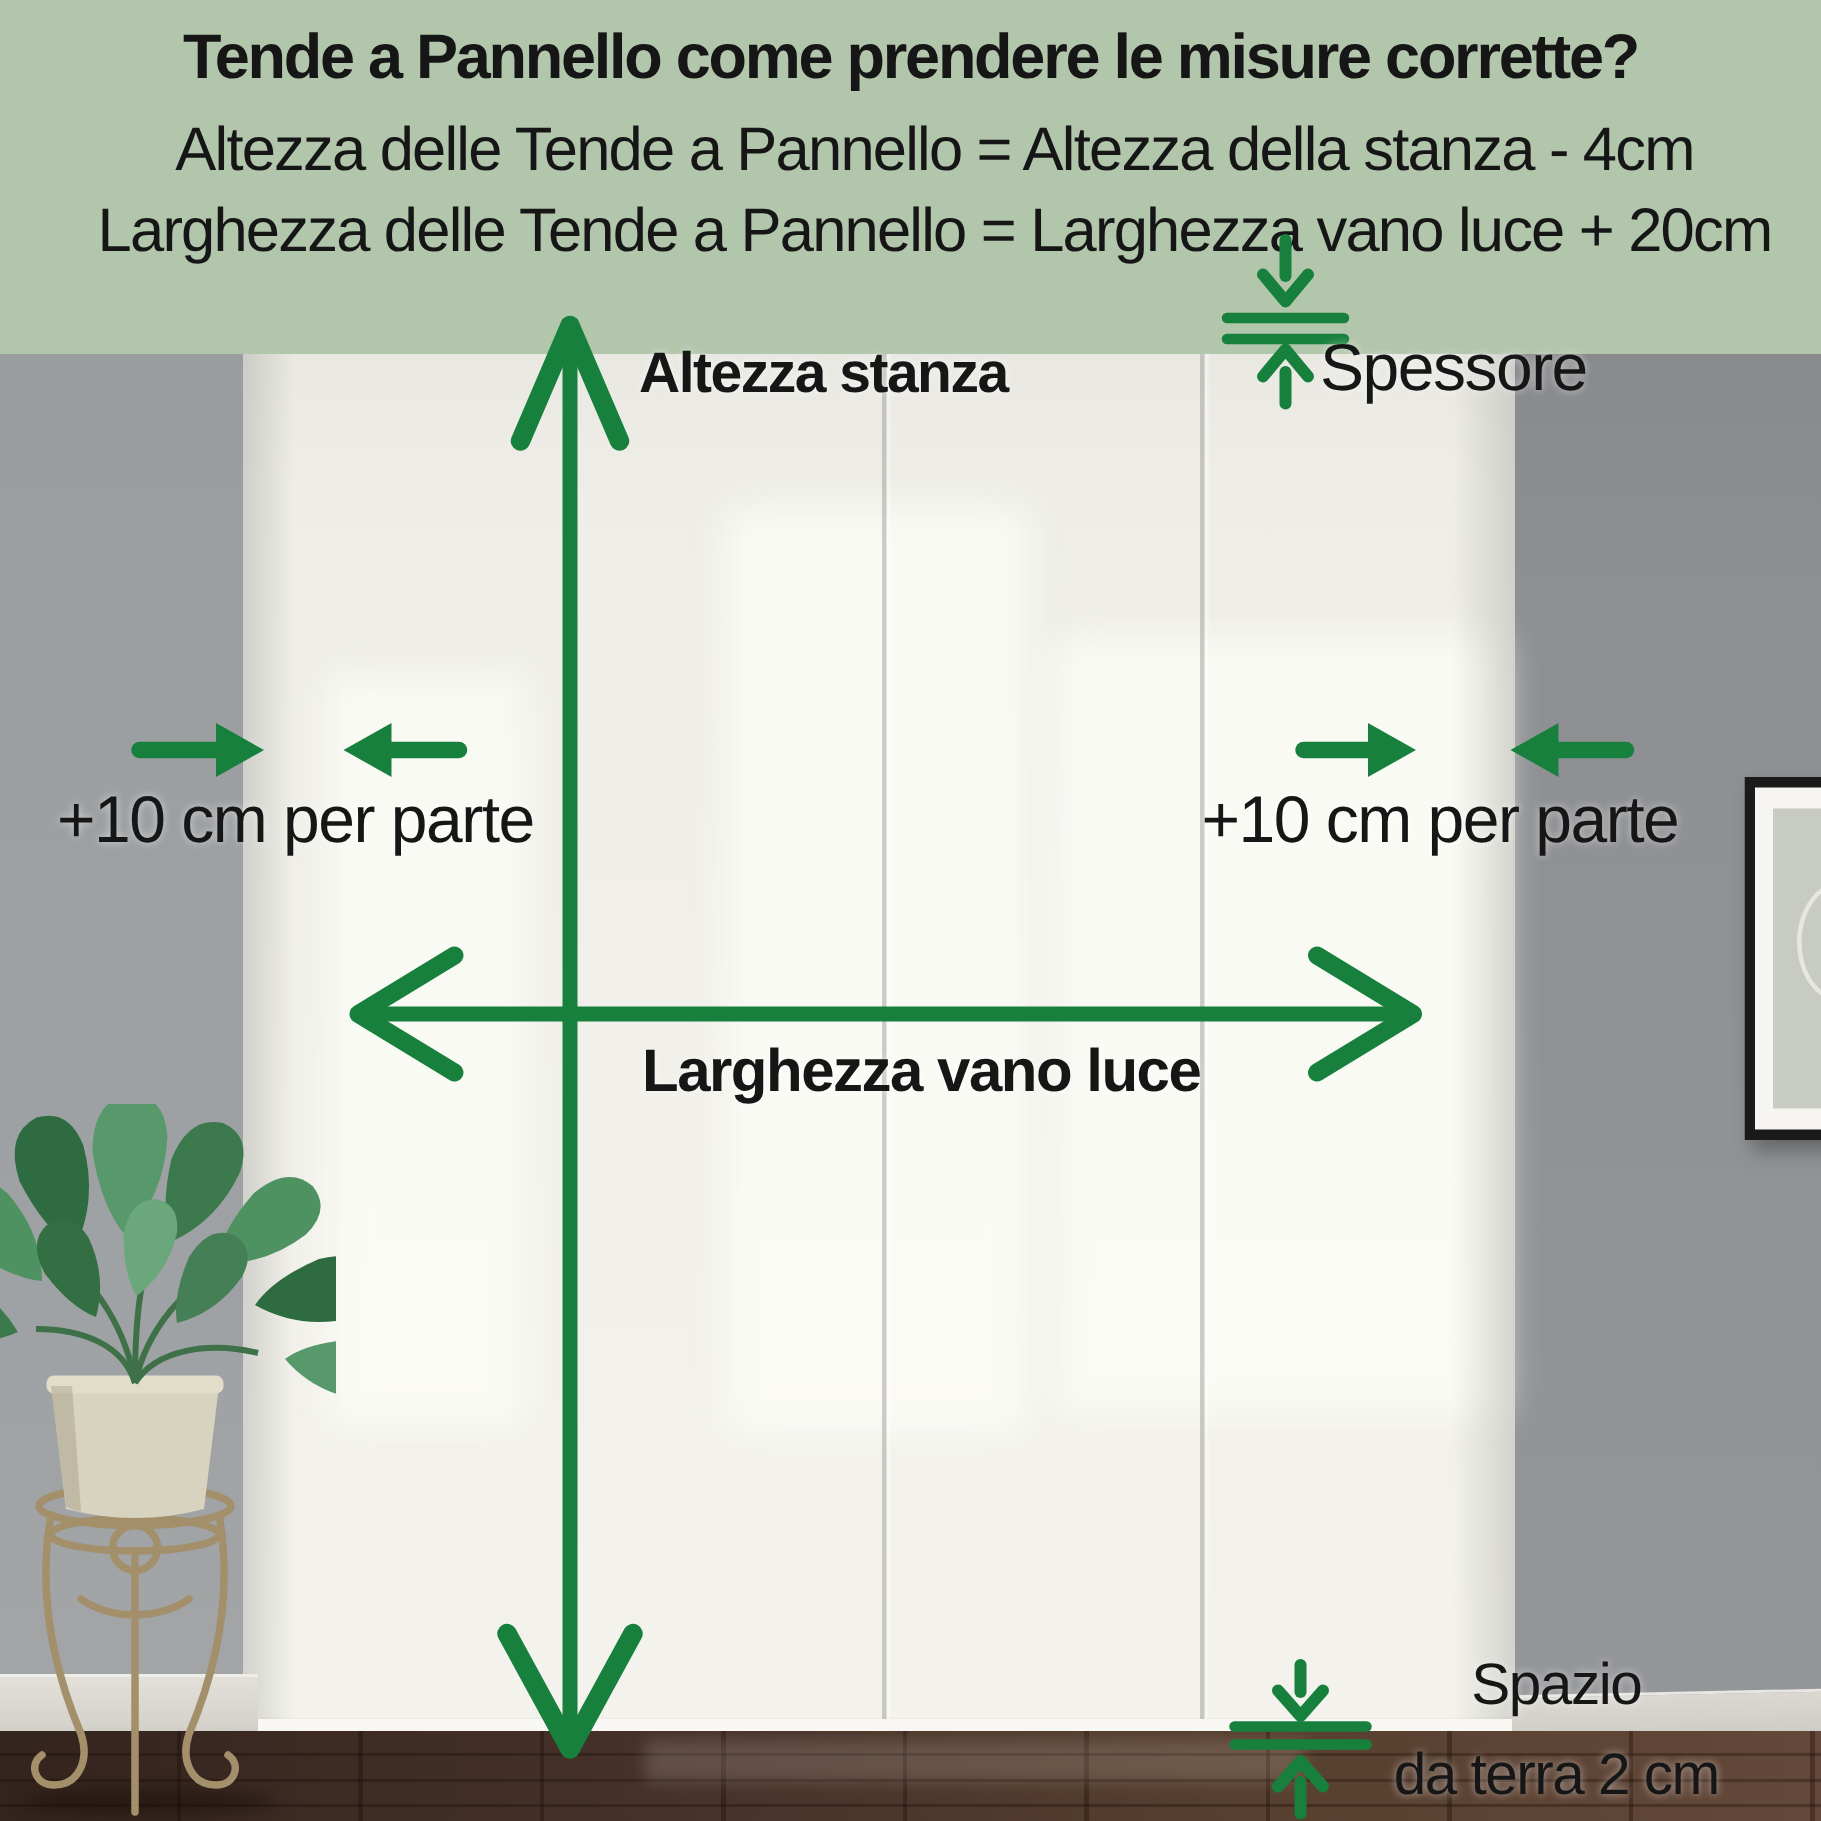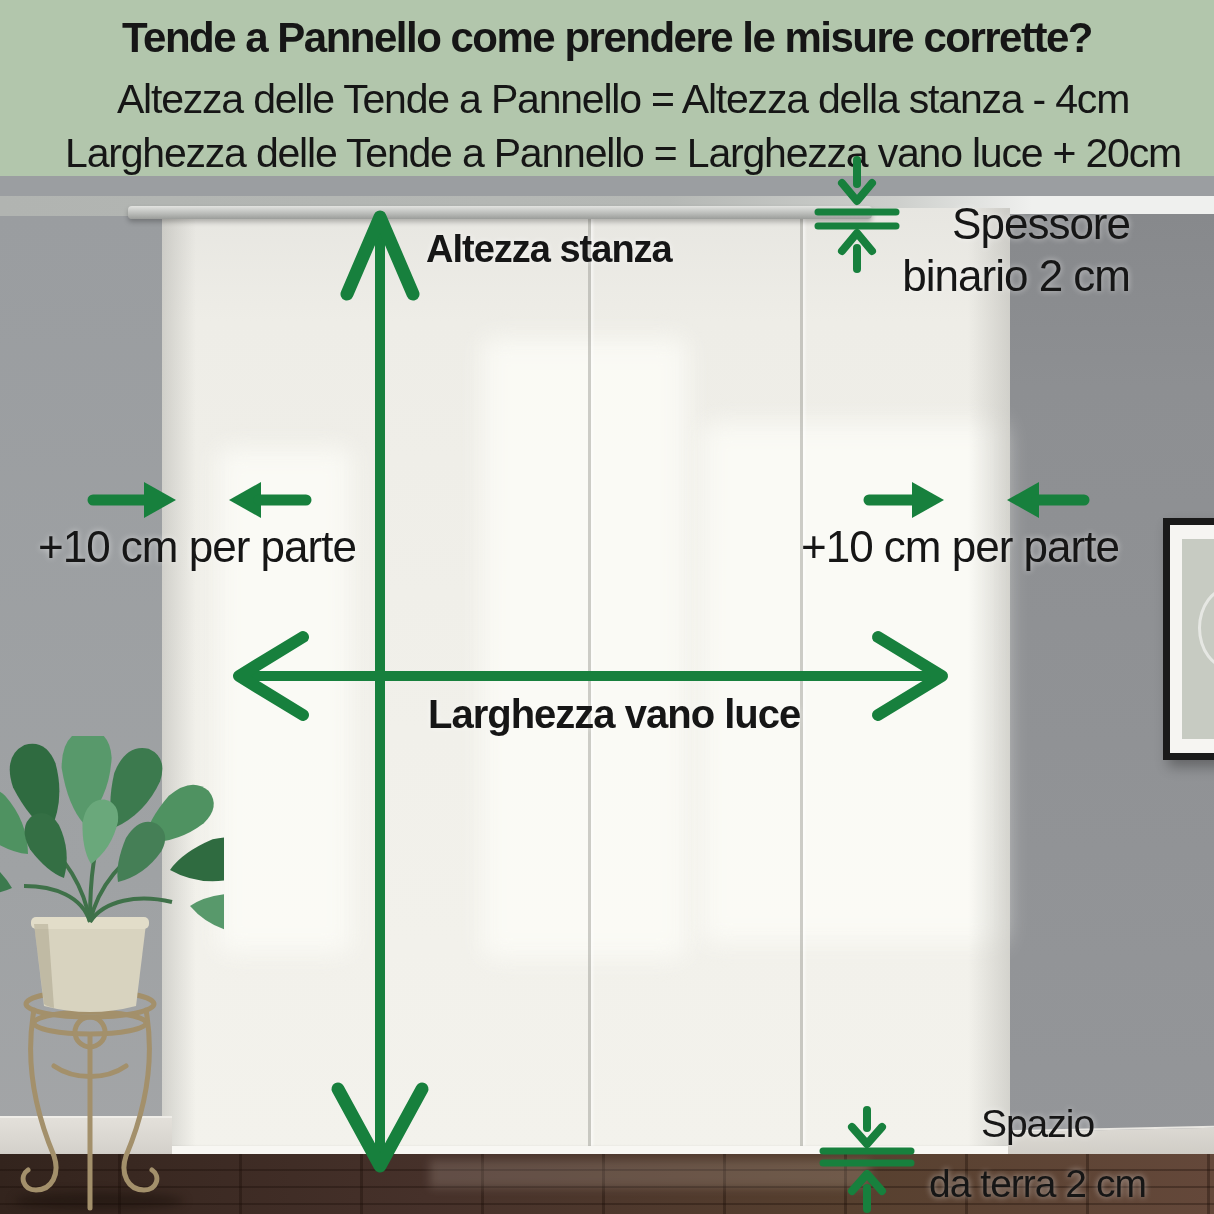--- a/index.html
+++ b/index.html
@@ -7,21 +7,21 @@
     --header-bg:#b2c6ac;
     --text-color:#161616;
   }
   html,body{margin:0;padding:0;background:#777;}
   #stage{
     position:relative;width:1214px;height:1214px;overflow:hidden;
     font-family:"Liberation Sans", sans-serif;color:var(--text-color);
     background:#9b9ea1;margin:0 auto;
   }
   
-  .header{position:absolute;left:0;top:0;width:1214px;height:176px;background:var(--header-bg);z-index:6;}
+  .header{position:absolute;left:0;top:0;width:1214px;height:236px;background:var(--header-bg);z-index:6;}
   .header .title{
     position:absolute;left:0;top:14px;width:100%;text-align:center;
     font-size:42px;font-weight:700;letter-spacing:-1.5px;
   }
   .header .formula{
     position:absolute;left:16px;width:100%;text-align:center;
     font-size:41px;font-weight:400;letter-spacing:-1.2px;
   }
   .header .f1{top:76px;}
   .header .f2{top:130px;}
@@ -73,21 +73,21 @@
   .ann{position:absolute;left:0;top:0;width:1214px;height:1214px;z-index:8;pointer-events:none;}
   .ag{stroke:var(--accent-green);fill:none;stroke-linecap:round;stroke-linejoin:round;}
   .af{fill:var(--accent-green);stroke:none;}
   .label{position:absolute;z-index:9;white-space:nowrap;color:var(--text-color);
     text-shadow:0 0 6px rgba(255,255,255,.55);}
   .lab-bold{font-weight:700;}
   .lab-room-h{left:426px;top:228px;font-size:38px;letter-spacing:-1px;}
   .lab-win-w{left:428px;top:692px;font-size:40px;letter-spacing:-1px;}
   .lab-plus-l{left:38px;top:522px;font-size:44px;letter-spacing:-1px;}
   .lab-plus-r{left:801px;top:522px;font-size:44px;letter-spacing:-1px;}
-  .lab-rail{left:880px;top:198px;width:250px;text-align:right;font-size:44px;line-height:52px;letter-spacing:-1px;}
+  .lab-rail{left:880px;top:220px;width:250px;text-align:left;font-size:44px;line-height:52px;letter-spacing:-1px;}
   .lab-floor{left:905px;top:1094px;width:265px;text-align:center;font-size:39px;line-height:60px;letter-spacing:-1px;}
 </style>
 </head>
 <body>
 
 <div id="stage">
 
   <div class="header">
     <div class="title">Tende a Pannello come prendere le misure corrette?</div>
     <div class="formula f1">Altezza delle Tende a Pannello = Altezza della stanza - 4cm</div>
@@ -224,20 +224,19 @@
       <line class="ag" x1="867" y1="1188" x2="867" y2="1209" stroke-width="8"></line>
     </g>
   </svg>
 
   <div class="label lab-bold lab-win-w">Larghezza vano luce</div>
   <div class="label lab-bold lab-room-h">Altezza stanza</div>
   <div class="label lab-plus-l">+10 cm per parte</div>
   <div class="label lab-plus-r">+10 cm per parte</div>
   <div class="label lab-rail">
     <div>Spessore</div>
-    <div>binario 2 cm</div>
   </div>
   <div class="label lab-floor">
     <div>Spazio</div>
     <div>da terra 2 cm</div>
   </div>
 
 </div>
 
 </body></html>

